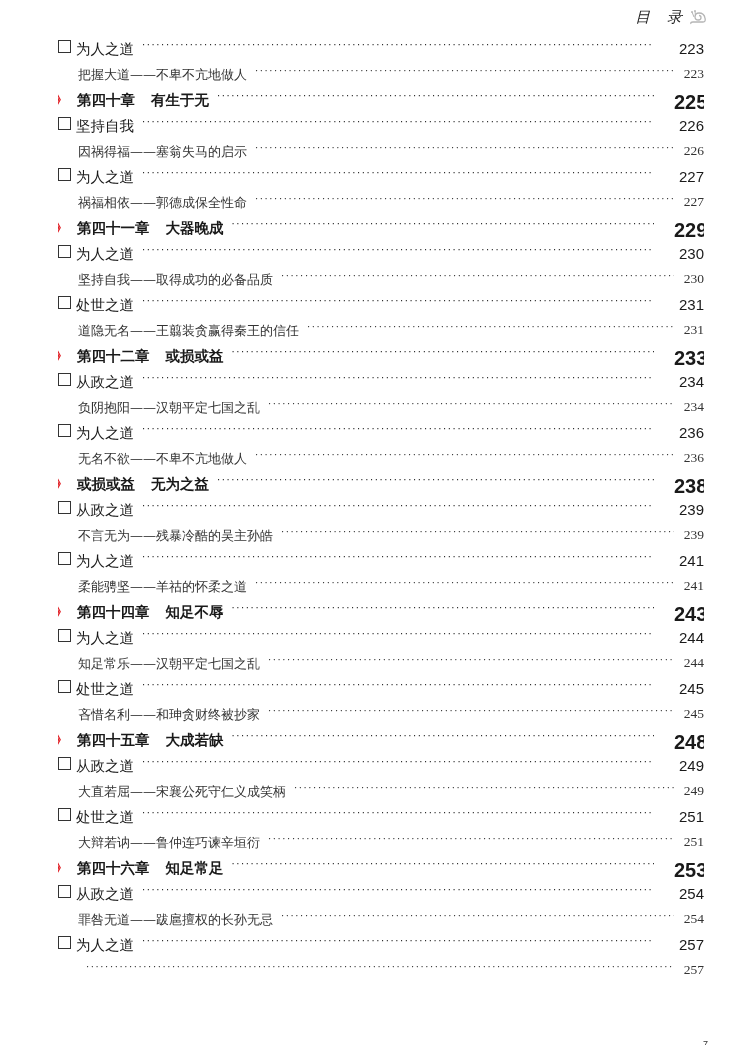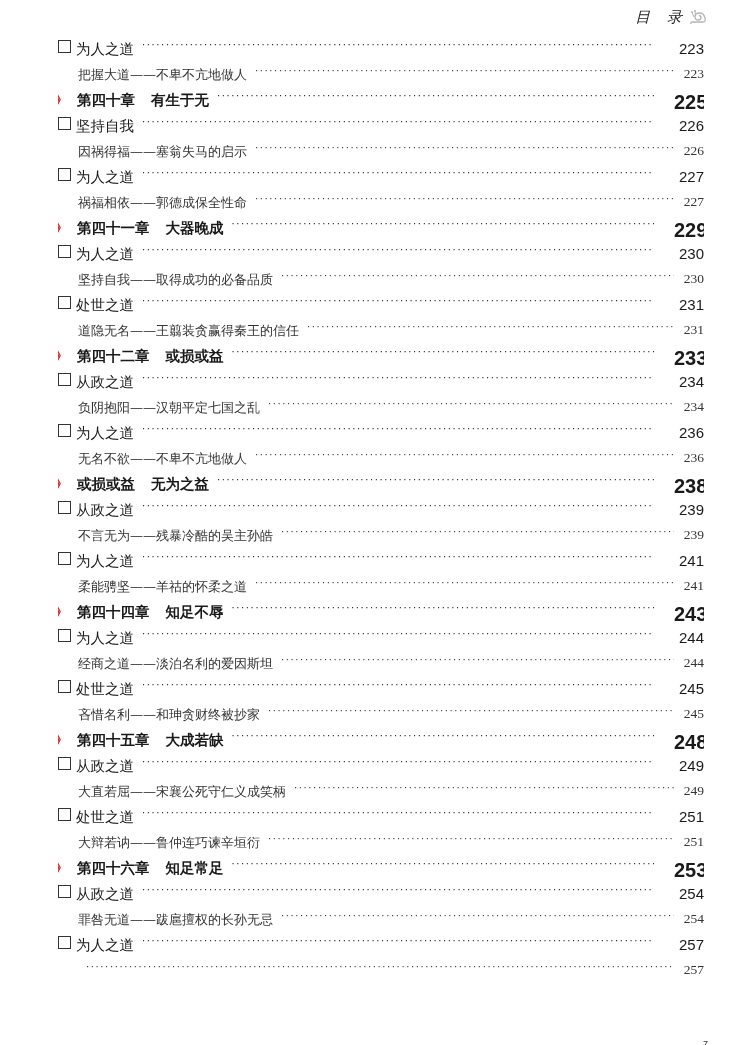--- a/index.html
+++ b/index.html
@@ -173,21 +173,21 @@
       <span class="leader"></span>
       <span class="page">243</span>
     </div>
     <div class="row section">
       <span class="checkbox"></span>
       <span class="label">为人之道</span>
       <span class="leader"></span>
       <span class="page">244</span>
     </div>
     <div class="row topic">
-      <span class="label">经商之道——淡泊名利的爱因斯坦</span>
+      <span class="label">知足常乐——汉朝平定七国之乱</span>
       <span class="leader"></span>
       <span class="page">244</span>
     </div>
     <div class="row section">
       <span class="checkbox"></span>
       <span class="label">处世之道</span>
       <span class="leader"></span>
       <span class="page">245</span>
     </div>
     <div class="row topic">

